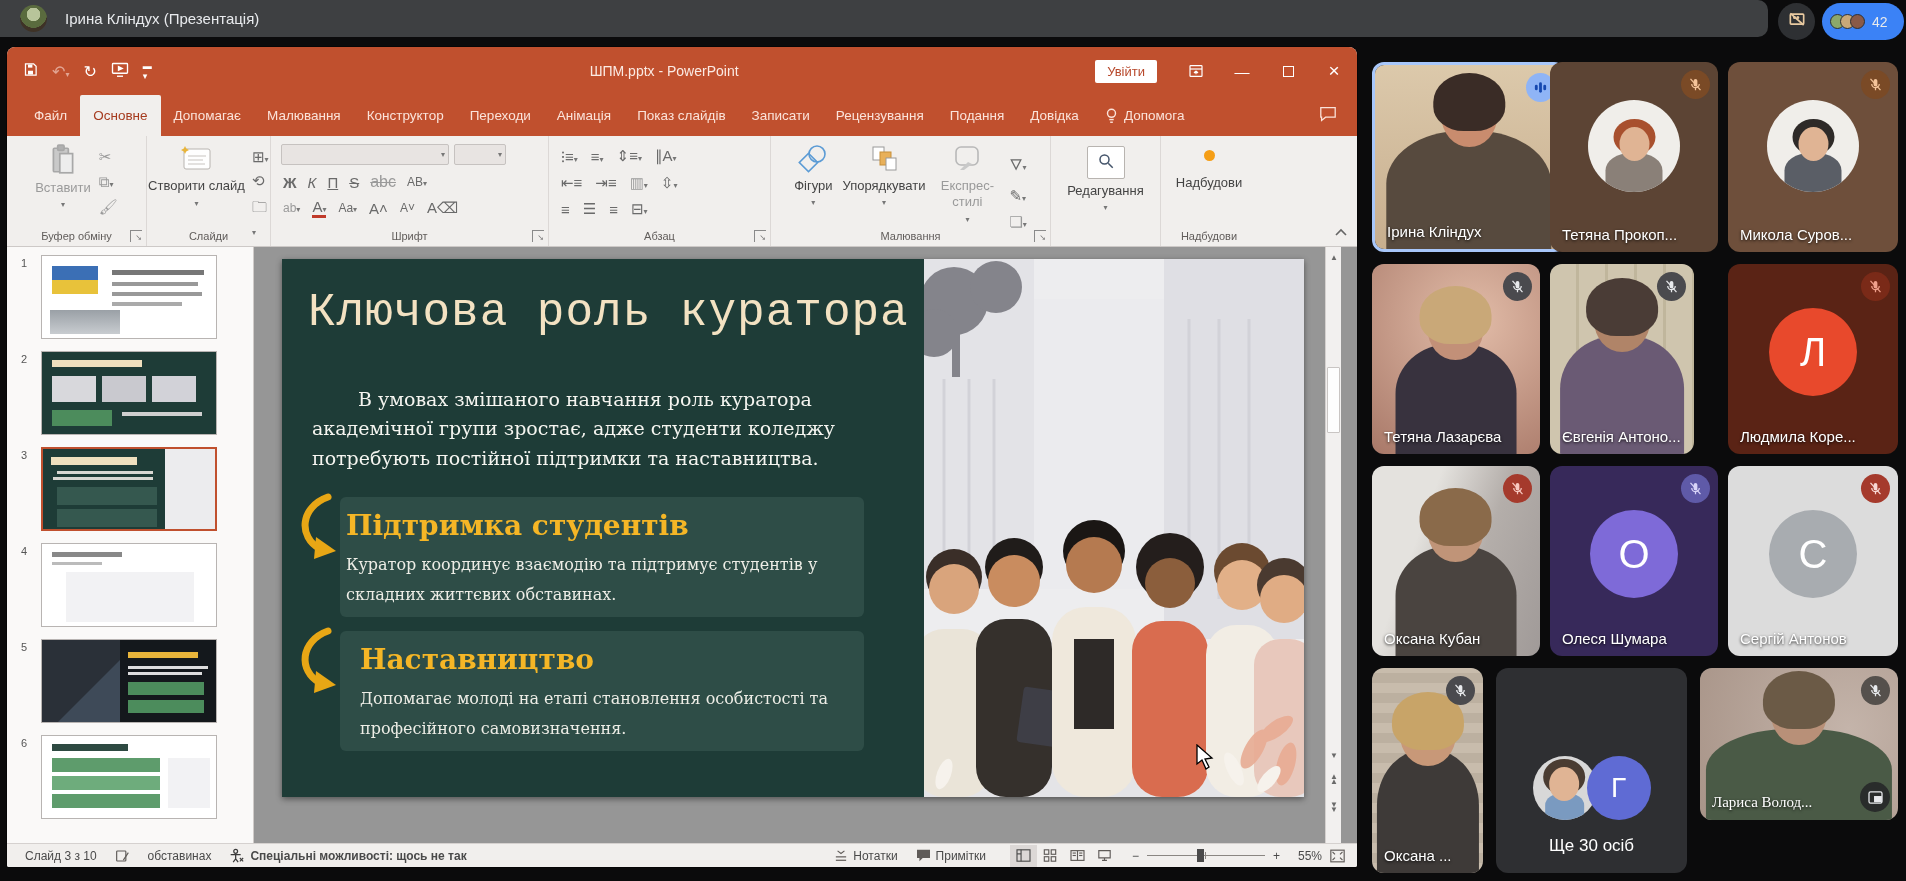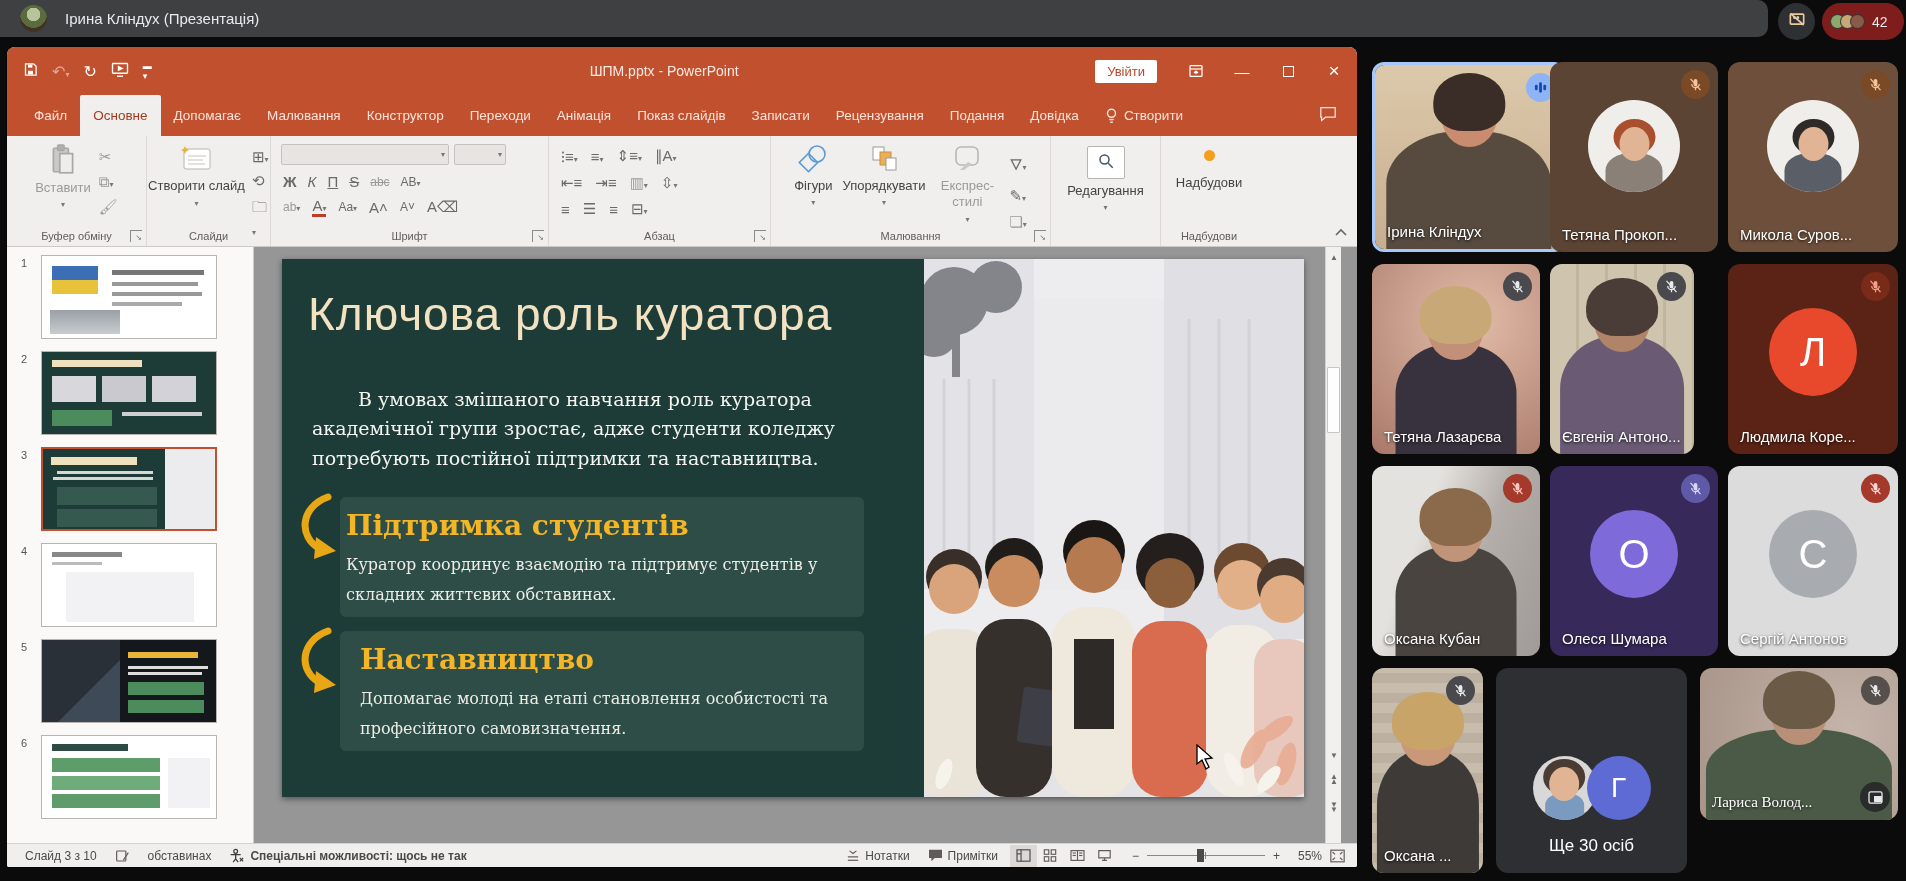--- a/index.html
+++ b/index.html
@@ -8,21 +8,21 @@
 
   
   #meet-topbar { position:absolute; left:0; top:0; width:1768px; height:37px;
     background:#3E4042; border-radius:0 10px 10px 0; display:flex; align-items:center; }
   #topbar-avatar { width:27px; height:27px; border-radius:50%; margin-left:20px;
     background:radial-gradient(circle at 50% 35%, #B8C49A 0 30%, #5A6B3E 31% 60%, #3E3226 61%); }
   #topbar-title { color:#E8EAED; font-size:15px; margin-left:18px; }
   #topbar-btn { position:absolute; left:1778px; top:3px; width:37px; height:37px; border-radius:50%;
     background:#2E3033; display:flex; align-items:center; justify-content:center; }
   #topbar-count { position:absolute; left:1822px; top:3px; height:37px; min-width:82px; border-radius:19px;
-    background:#7f1d1d; display:flex; align-items:center; padding:0 12px 0 8px; }
+    background:#3b82f6; display:flex; align-items:center; padding:0 12px 0 8px; }
   .mini-av { width:15px; height:15px; border-radius:50%; border:1px solid #2E3033; }
   .mini-av+.mini-av { margin-left:-5px; }
   #topbar-count span.cnt { color:#E8EAED; font-size:14px; margin-left:7px; }
 
   
   #ppt { position:absolute; left:7px; top:47px; width:1350px; height:820px;
     background:#F1EFED; border-radius:8px 8px 2px 2px; box-shadow:0 0 0 1px rgba(0,0,0,.4); }
 
   
   #ppt-titlebar { position:absolute; left:0; top:0; width:100%; height:48px;
@@ -120,21 +120,21 @@
     linear-gradient(#5E9C6C,#5E9C6C) 10px 22px / 108px 14px no-repeat,
     linear-gradient(#6EAC7C,#6EAC7C) 10px 40px / 108px 14px no-repeat,
     linear-gradient(#5E9C6C,#5E9C6C) 10px 58px / 108px 14px no-repeat,
     linear-gradient(#F2F2F4,#F2F2F4) 126px 22px / 42px 50px no-repeat, #fff; }
 
   
   #edit-area { position:absolute; left:247px; top:0; width:1087px; height:100%; }
   #slide { position:absolute; left:28px; top:12px; width:1022px; height:538px;
     background:#1E3C37; box-shadow:0 2px 6px rgba(0,0,0,.45); overflow:hidden; }
   #slide-illustration { position:absolute; right:0; top:0; width:380px; height:538px; }
-  #slide-title { position:absolute; left:26px; top:28px; font-family:Liberation Sans, sans-serif;
+  #slide-title { position:absolute; left:26px; top:28px; font-family:Liberation Mono, monospace;
     font-size:46px; color:#F3E2C2; letter-spacing:1px; }
   #slide-intro { position:absolute; left:30px; top:126px; width:578px;
     font-family:"DejaVu Serif", serif; font-size:19px; line-height:1.55; color:#F5F5F0;
     text-indent:46px; }
   .point-box { position:absolute; left:58px; width:524px; height:120px;
     background:#2E4D47; border-radius:6px; padding:12px 20px; }
   #point-box-0 { top:238px;padding-left:6px; } #point-box-1 { top:372px; }
   .point-head { font-family:"DejaVu Serif", serif; font-weight:bold; font-size:28px; color:#F5B626; }
   .point-body { font-family:"DejaVu Serif", serif; font-size:16px; color:#EDEDE6;
     line-height:1.9; margin-top:8px; }
@@ -310,21 +310,21 @@
     <div class="tab">Подання</div>
     <div class="tab">Довідка</div>
     <div class="tab">
       <span class="bulb">
         <svg width="13" height="16" viewBox="0 0 14 18" fill="none" stroke="#FBE3DA" stroke-width="1.6">
             <circle cx="7" cy="6" r="4.5"></circle>
             <line x1="4.5" y1="13" x2="9.5" y2="13"></line>
             <line x1="5.5" y1="16" x2="8.5" y2="16"></line>
           </svg>
       </span>
-      <span>Створити</span>
+      <span>Допомога</span>
     </div>
     <div id="tab-comments">
       <span>
         <svg width="18" height="16" viewBox="0 0 22 20" fill="none" stroke="#FBE3DA" stroke-width="1.6">
             <path d="M2 2h18v12H8l-5 4v-4H2z"></path>
           </svg>
       </span>
     </div>
   </div>
 
@@ -379,21 +379,21 @@
           </div>
         <div class="combo" style="width:52px">
             <span class="vtiny">▾</span>
           </div>
       </div>
       <div class="iconrow" style="padding:8px 12px 0; gap:11px;">
         <b class="gicon">Ж</b>
         <i class="gicon">К</i>
         <u class="gicon">П</u>
         <s class="gicon">S</s>
-        <s class="gicon gray" style="font-size:12px">abc</s>
+        <s class="gicon gray" style="font-size:16px">abc</s>
         <span class="gicon" style="font-size:12px"><span>АВ</span><span class="vtiny">▾</span></span>
       </div>
       <div class="iconrow" style="padding:7px 12px 0; gap:12px;">
         <span class="gicon gray" style="font-size:12px">ab<span class="vtiny">▾</span></span>
         <span class="gicon" style="border-bottom:3px solid #C03A2A">A<span class="vtiny">▾</span></span>
         <span class="gicon" style="font-size:12px">Aa<span class="vtiny">▾</span></span>
         <span class="gicon">A˄</span>
         <span class="gicon" style="font-size:12px">A˅</span>
         <span class="gicon">A⌫</span>
       </div>
@@ -631,21 +631,21 @@
             <line x1="2" y1="8" x2="14" y2="8"></line>
             <line x1="2" y1="12" x2="14" y2="12"></line>
           </svg>
       </span>
       <span style="margin-left:5px">Нотатки</span>
       <span class="st-ic">
         <svg width="15" height="13" viewBox="0 0 18 16" fill="#5F5B58">
             <path d="M1 1h16v10H8l-4 4v-4H1z"></path>
           </svg>
       </span>
-      <span style="margin-left:5px; margin-right:12px">Примітки</span>
+      <span style="margin-left:5px; margin-right:24px">Примітки</span>
 
       <span class="viewbtn sel">
         <svg width="15" height="13" viewBox="0 0 18 16" fill="none" stroke="#4A4A4A" stroke-width="1.4">
             <rect x="1" y="1" width="16" height="14"></rect>
             <line x1="6" y1="1" x2="6" y2="15"></line>
             <line x1="1" y1="6" x2="6" y2="6"></line>
           </svg>
       </span>
       <span class="viewbtn">
         <svg width="14" height="13" viewBox="0 0 16 16" fill="none" stroke="#5F5B58" stroke-width="1.4">

